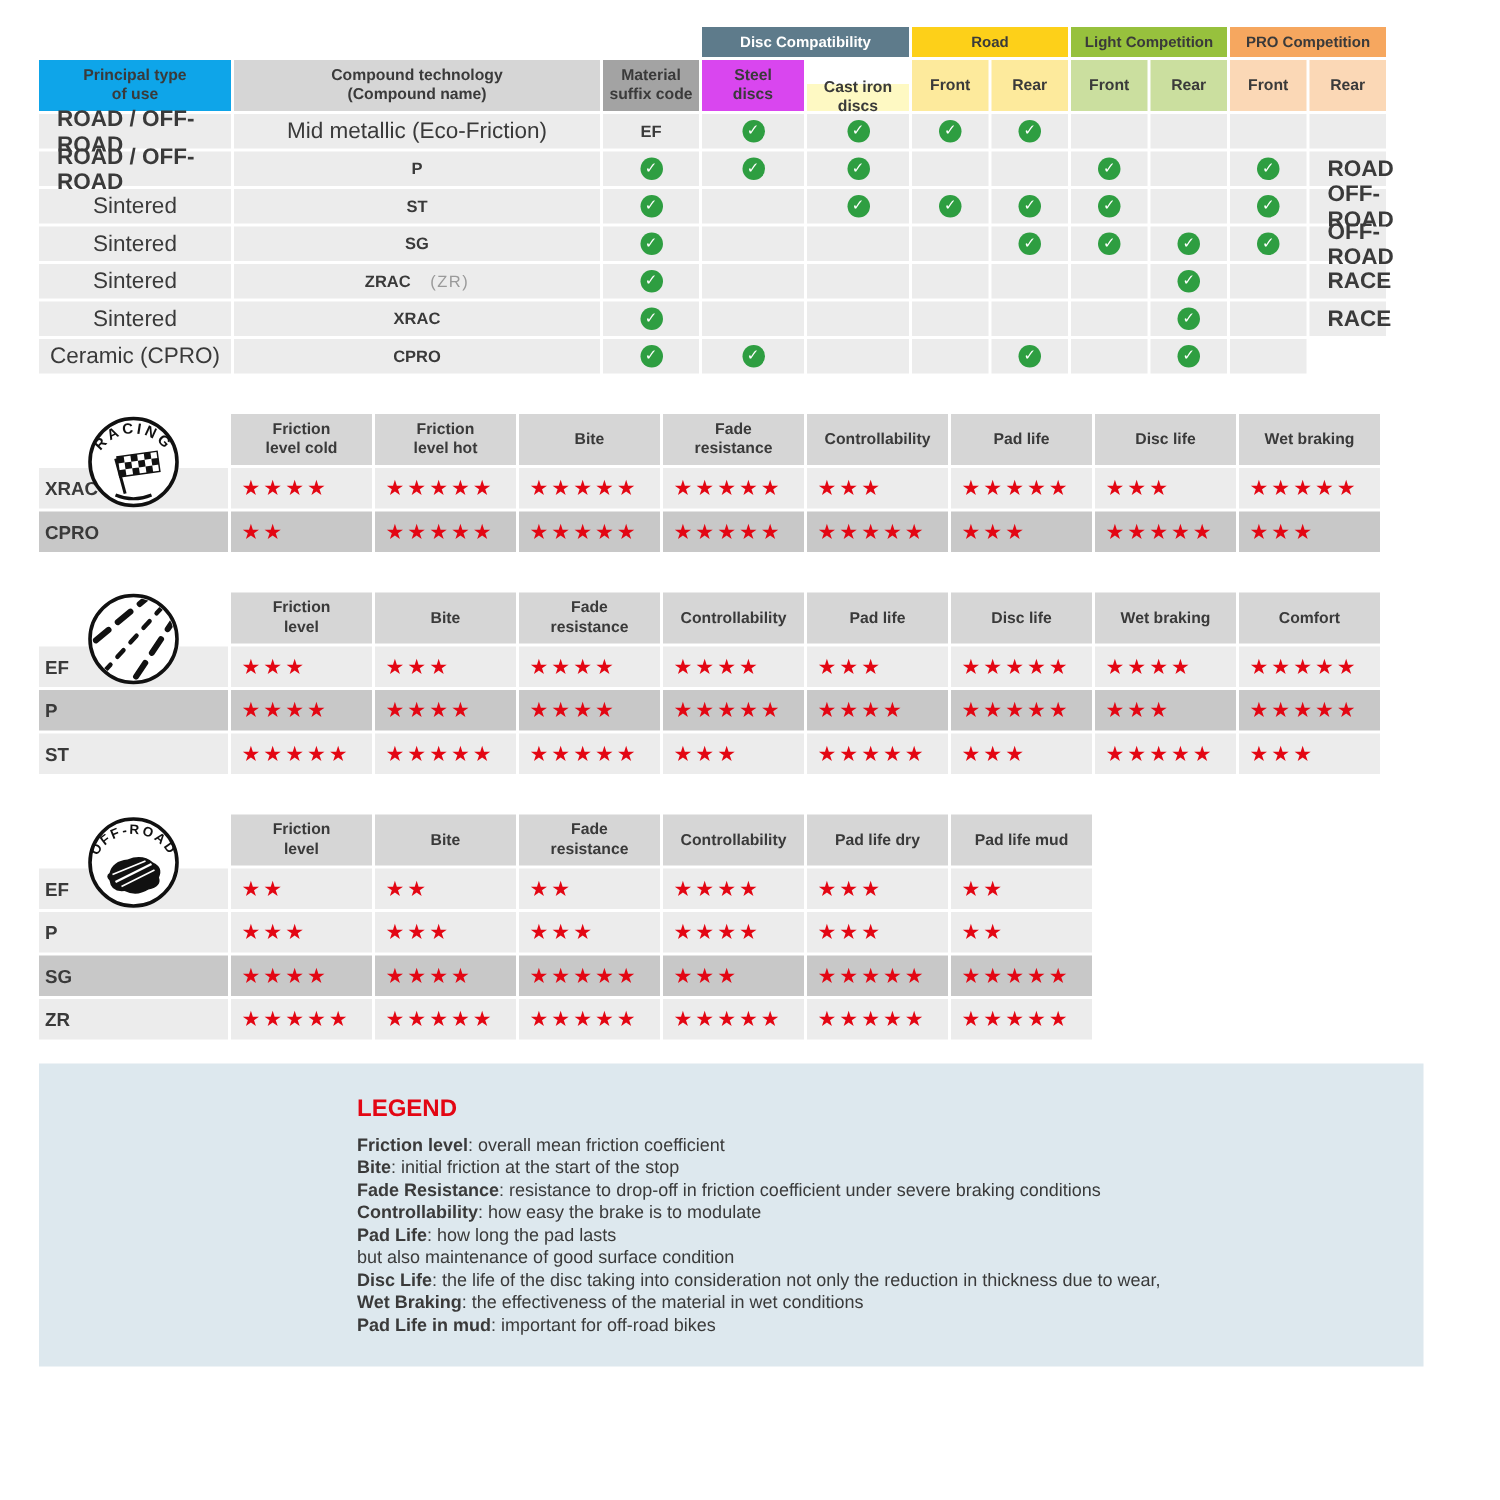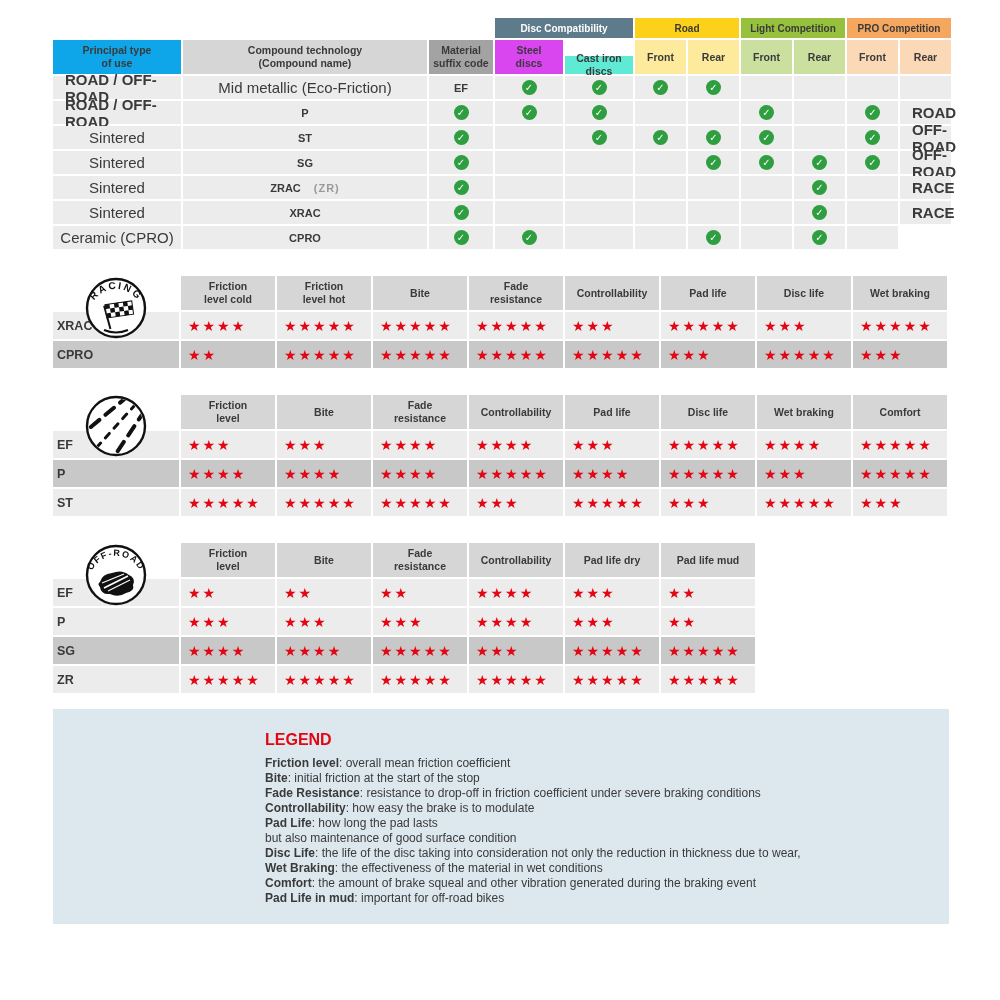--- a/index.html
+++ b/index.html
@@ -3,21 +3,21 @@
 <meta charset="utf-8">
 <style>
   * { box-sizing: border-box; }
   body {
     margin: 0;
     background: #ffffff;
     font-family: "Liberation Sans", sans-serif;
     color: #3a3a3a;
     width: 1000px;
   }
-  .page { width: 1000px; min-height: 1000px; padding: 18px 51px 20px 53px; overflow: hidden; }
+  .page { width: 1000px; min-height: 1000px; padding: 18px 51px 20px 26px; overflow: hidden; }
 
   
   .grid { display: grid; gap: 2px; }
   .gspacer { background: transparent; }
 
   .group-cell {
     display: flex; align-items: center; justify-content: center;
     font-weight: bold; font-size: 10px; grid-column: span 2;
   }
   .head-cell {
@@ -33,21 +33,21 @@
   }
 
   
   .compat-grid {
     grid-template-columns: 128px 244px 64px 68px 68px repeat(6, 51px);
     grid-template-rows: 20px 34px repeat(7, 23px);
   }
   .use-cell { justify-content: flex-start; padding-left: 12px; font-weight: bold; font-size: 15px; }
   .compound-cell { font-size: 15px; }
   .code-cell { font-weight: bold; font-size: 11px; }
-  .code-note { color: #9a9a9a; font-weight: bold; margin-left: 13px; letter-spacing: 1px; }
+  .code-note { color: #9a9a9a; font-weight: normal; margin-left: 13px; letter-spacing: 1px; }
   .check {
     width: 15px; height: 15px; border-radius: 50%;
     background: #2e9e41; color: #ffffff;
     font-size: 10px; font-weight: bold;
     display: flex; align-items: center; justify-content: center;
     font-family: "DejaVu Sans", sans-serif;
   }
 
   
   .perf-section { position: relative; }
@@ -89,21 +89,21 @@
         <div class="group-cell" style="background: rgb(151, 193, 61); color: rgb(58, 58, 58);">Light Competition</div>
         <div class="group-cell" style="background: rgb(246, 167, 95); color: rgb(58, 58, 58);">PRO Competition</div>
         <div class="head-cell" style="background: #0ea5e9;">Principal type
 of use</div>
         <div class="head-cell" style="background: rgb(214, 214, 214);">Compound technology
 (Compound name)</div>
         <div class="head-cell" style="background: #a3a3a3;">Material
 suffix code</div>
         <div class="head-cell" style="background: #d946ef;">Steel
 discs</div>
-        <div class="head-cell" style="background: #5eead4; margin-top: 16px;">Cast iron
+        <div class="head-cell" style="background: #fef9c3; margin-top: 16px;">Cast iron
 discs</div>
         <div class="head-cell" style="background: rgb(253, 234, 156);">Front</div>
         <div class="head-cell" style="background: rgb(253, 234, 156);">Rear</div>
         <div class="head-cell" style="background: rgb(203, 223, 159);">Front</div>
         <div class="head-cell" style="background: rgb(203, 223, 159);">Rear</div>
         <div class="head-cell" style="background: rgb(251, 216, 182);">Front</div>
         <div class="head-cell" style="background: rgb(251, 216, 182);">Rear</div>
         <div class="cell use-cell">ROAD / OFF-ROAD</div>
         <div class="cell compound-cell">Mid metallic (Eco-Friction)</div>
         <div class="cell code-cell">EF</div>
@@ -424,18 +424,17 @@
     <div class="legend-title">LEGEND</div>
     <div id="legend-items">
         <div class="legend-item"><b>Friction level</b>: overall mean friction coefficient</div>
         <div class="legend-item"><b>Bite</b>: initial friction at the start of the stop</div>
         <div class="legend-item"><b>Fade Resistance</b>: resistance to drop-off in friction coefficient under severe braking conditions</div>
         <div class="legend-item"><b>Controllability</b>: how easy the brake is to modulate</div>
         <div class="legend-item"><b>Pad Life</b>: how long the pad lasts</div>
         <div class="legend-item">but also maintenance of good surface condition</div>
         <div class="legend-item"><b>Disc Life</b>: the life of the disc taking into consideration not only the reduction in thickness due to wear,</div>
         <div class="legend-item"><b>Wet Braking</b>: the effectiveness of the material in wet conditions</div>
-        <div class="legend-item"><b>Comfort</b>: the amount of brake squeal and other vibration generated during the braking event</div>
         <div class="legend-item"><b>Pad Life in mud</b>: important for off-road bikes</div>
       </div>
   </section>
 
 </div>
 
 </body></html>

